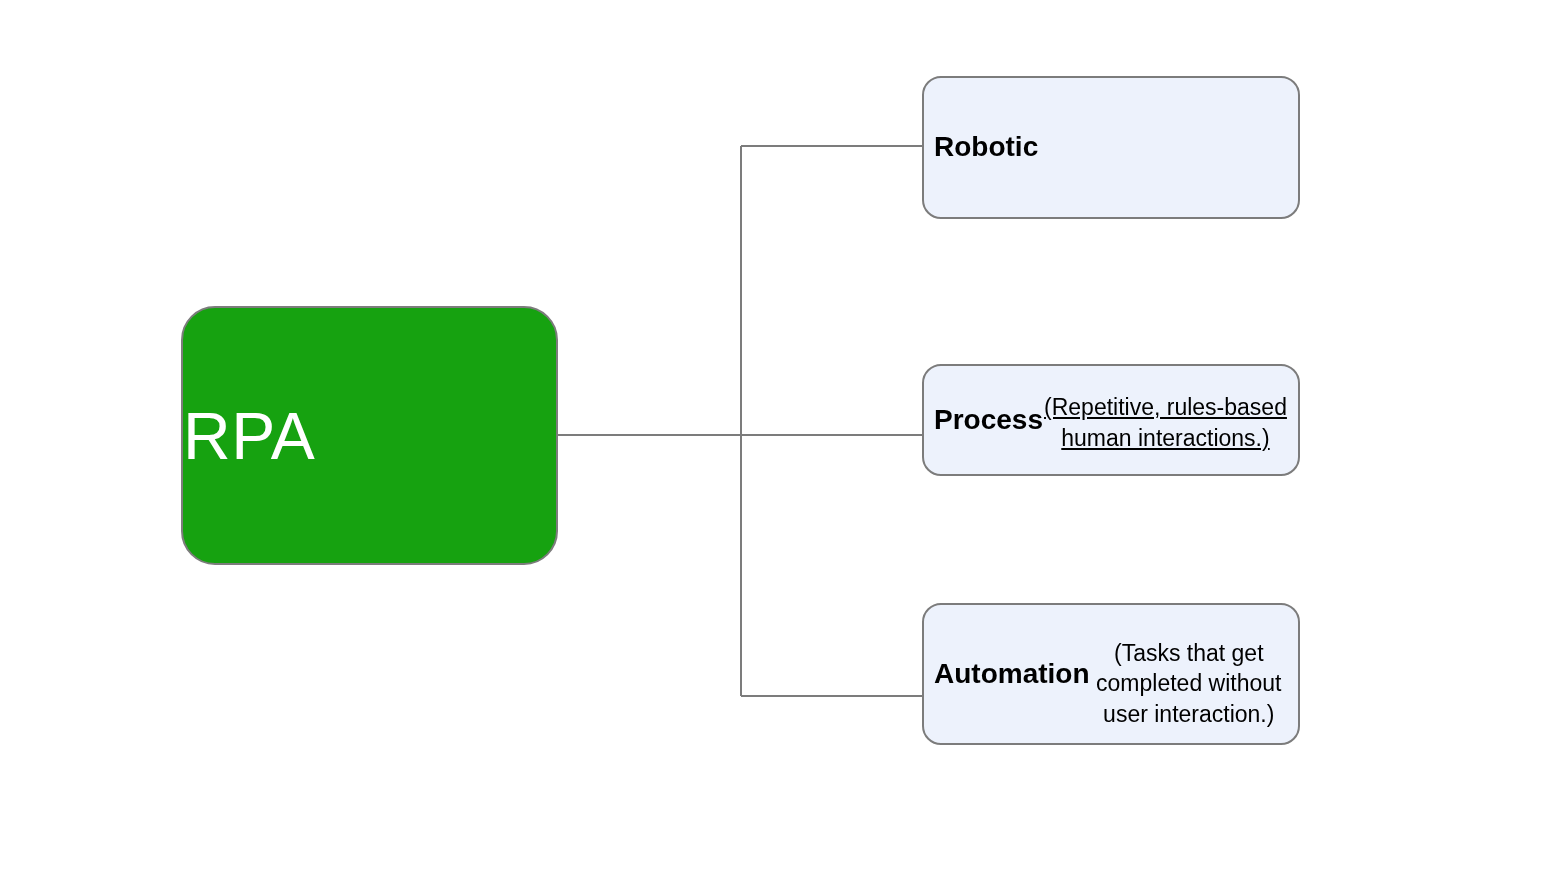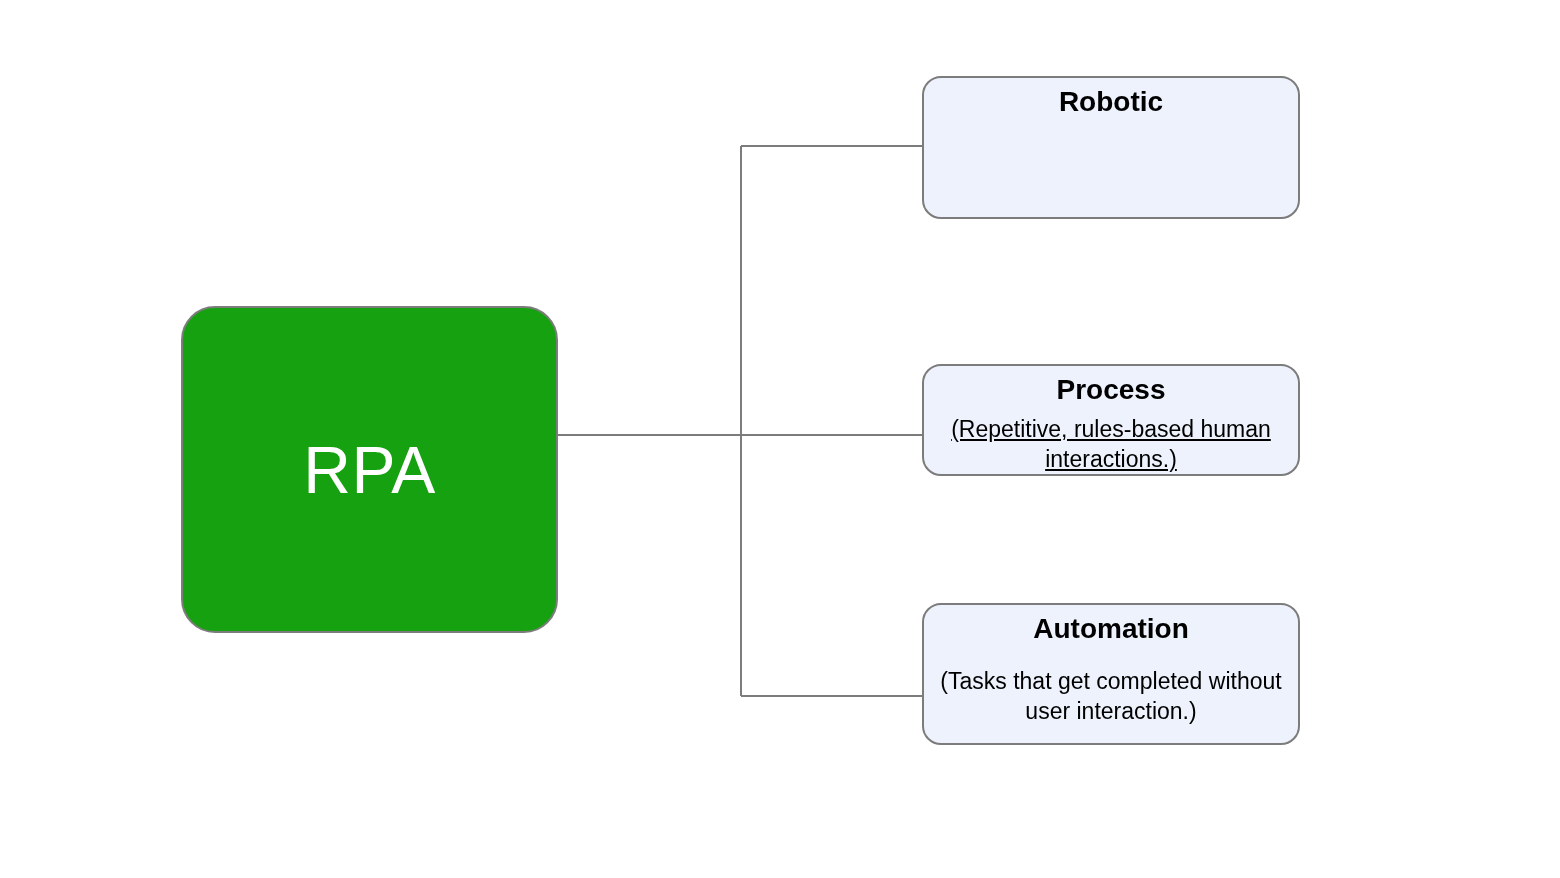--- a/index.html
+++ b/index.html
@@ -29,49 +29,49 @@
     height: 878px;
     pointer-events: none;
   }
 
   
   .node-root {
     position: absolute;
     left: 181px;
     top: 306px;
     width: 377px;
-    height: 327px;
+    height: 259px;
     box-sizing: border-box;
     background: #16A210;
     border: 2px solid #7C7C7C;
     border-radius: 34px;
     display: flex;
     align-items: center;
-    justify-content: center;
+    justify-content: flex-start;
   }
   .node-root-label {
     color: #ffffff;
     font-size: 66px;
     font-weight: 400;
     letter-spacing: 0.5px;
     line-height: 1;
     font-family: "Liberation Sans", sans-serif;
   }
 
   
   .node-branch {
     position: absolute;
     left: 922px;
     width: 378px;
     box-sizing: border-box;
     background: #EDF2FC;
     border: 2px solid #7C7C7C;
     border-radius: 19px;
     display: flex;
-    flex-direction: column;
+    flex-direction: row;
     align-items: center;
     justify-content: flex-start;
     padding: 7px 10px 8px 10px;
   }
   .node-branch.n0 { top: 76px;  height: 143px; }
   .node-branch.n1 { top: 364px; height: 112px; justify-content: space-between; }
   .node-branch.n2 { top: 603px; height: 142px; }
 
   .branch-title {
     color: #000000;

